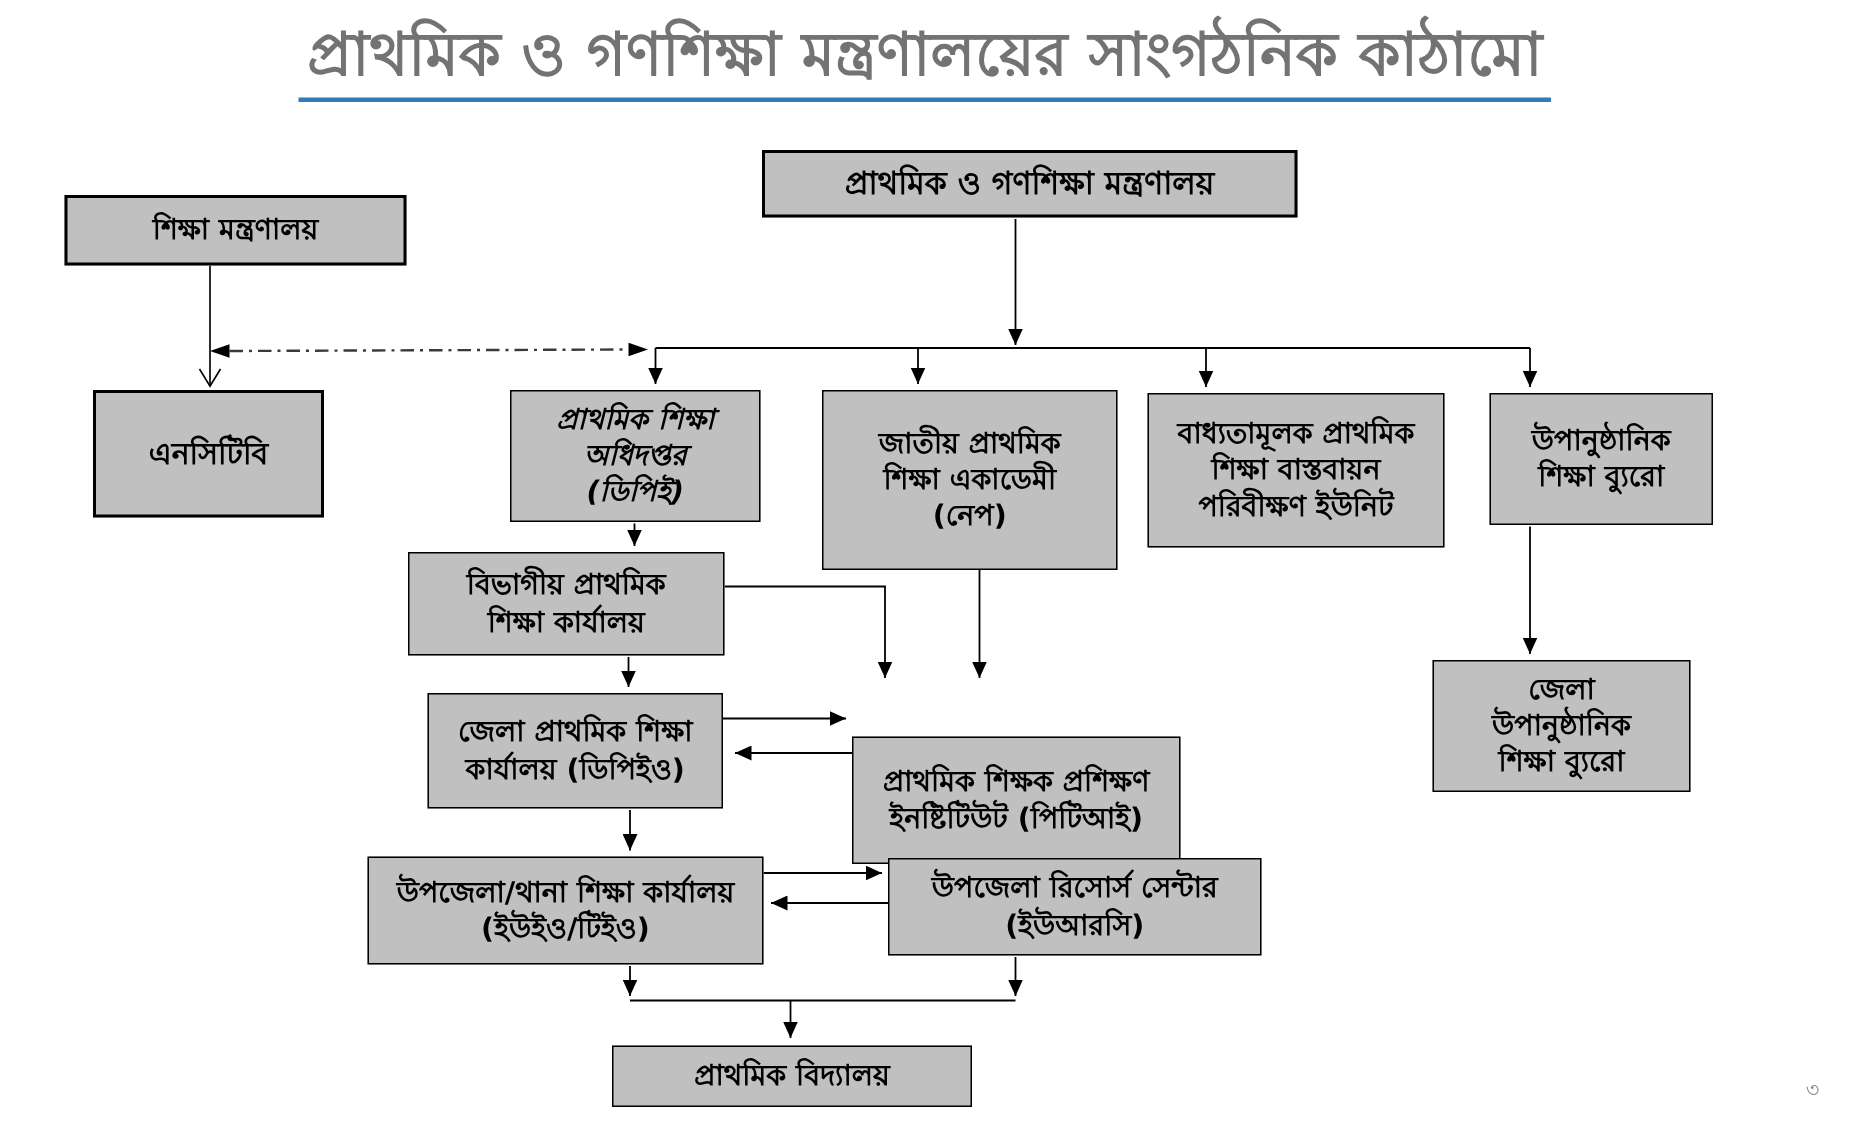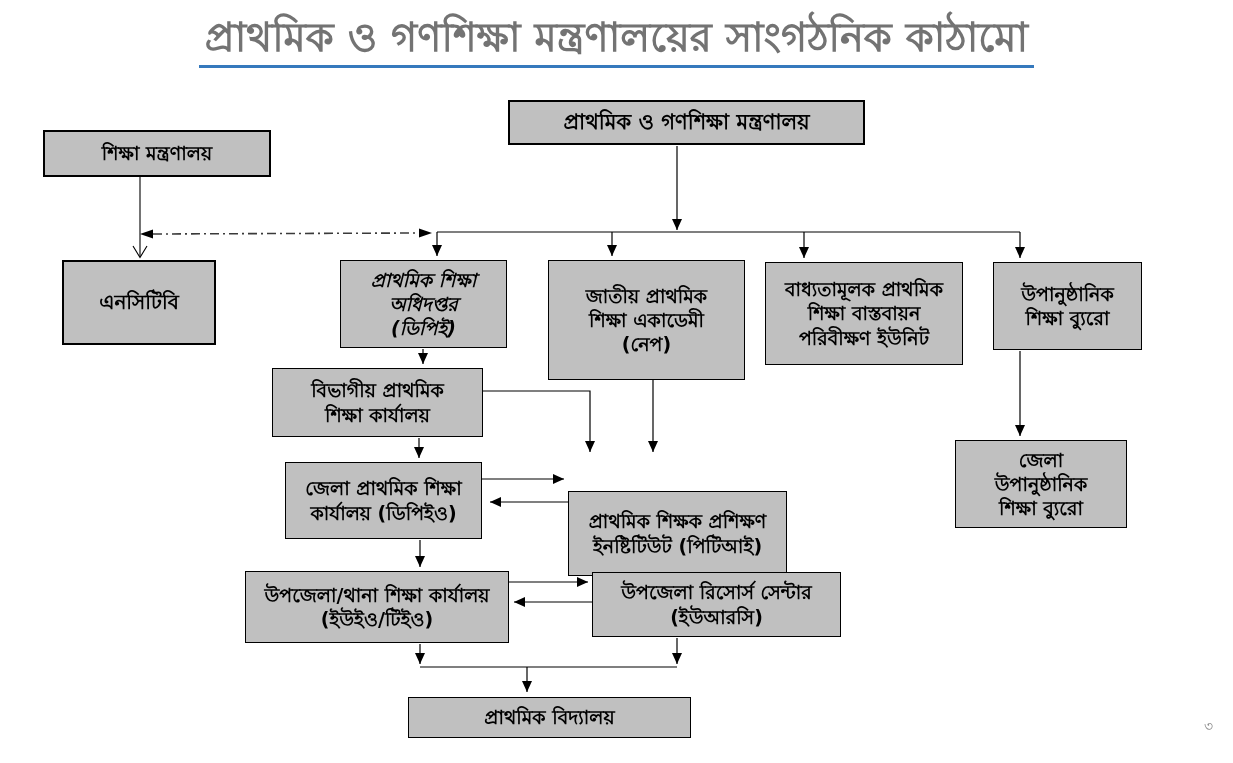--- a/index.html
+++ b/index.html
@@ -148,19 +148,19 @@
   </div>
 
   <div class="node" style="left:592px;top:572px;width:249px;height:65px;">
     <span>উপজেলা রিসোর্স সেন্টার (ইউআরসি)</span>
   </div>
 
   <div class="node" style="left:245px;top:571px;width:264px;height:72px;">
     <span>উপজেলা/থানা শিক্ষা কার্যালয় (ইউইও/টিইও)</span>
   </div>
 
-  <div class="node b1" style="left:408px;top:697px;width:283px;height:41px;">
+  <div class="node b1" style="left:408px;top:697px;width:240px;height:41px;">
     <span>প্রাথমিক বিদ্যালয়</span>
   </div>
 
   <div class="pagenum">৩</div>
 
 </div>
 
 </body></html>

